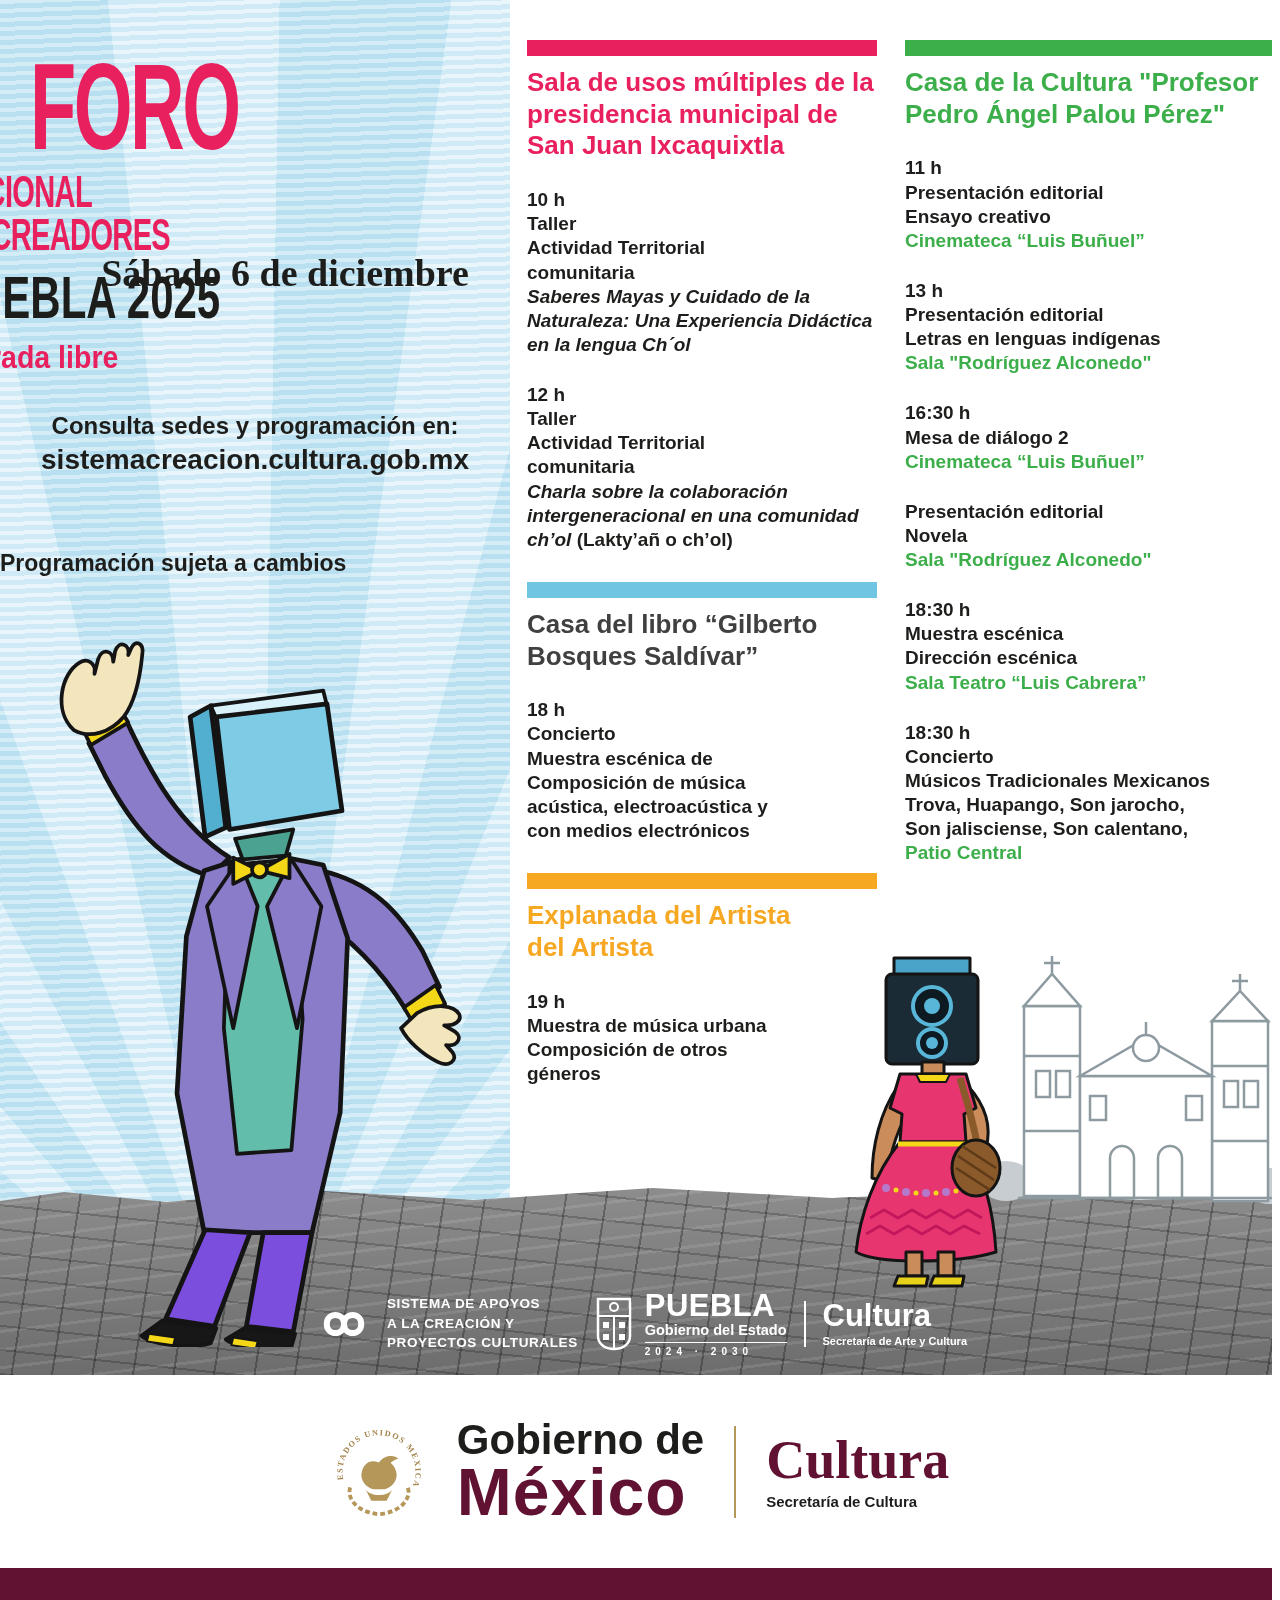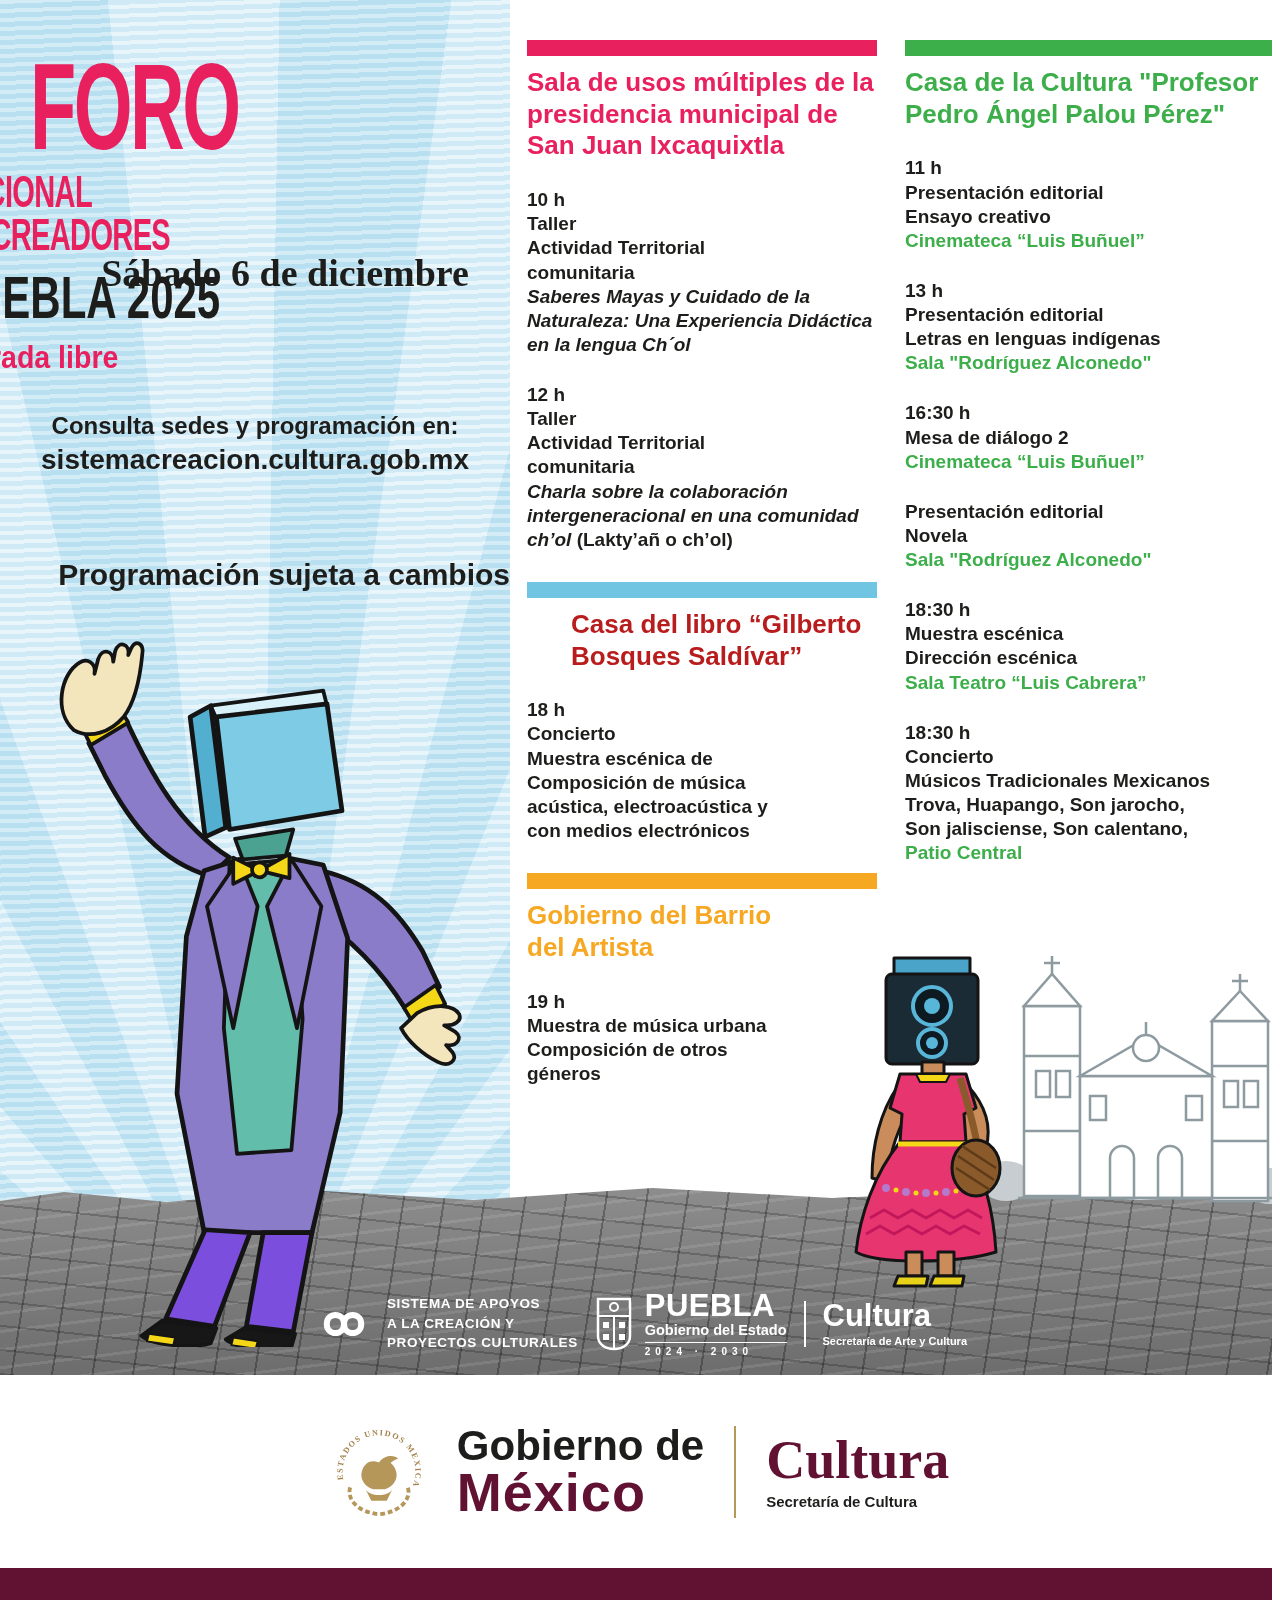--- a/index.html
+++ b/index.html
@@ -25,34 +25,34 @@
     transform:scaleX(.66);transform-origin:0 0;white-space:nowrap;}
   .t-puebla{display:block;color:#1d1d1b;font-size:60px;font-weight:bold;margin-top:12px;line-height:1;
     transform:scaleX(.70);transform-origin:0 0;white-space:nowrap;}
   .t-entrada{display:block;color:#e9205e;font-size:31px;font-weight:bold;margin-top:14px;letter-spacing:0;
     transform:scaleX(.92);transform-origin:0 0;white-space:nowrap;}
   .t-date{position:absolute;left:0;top:208px;width:510px;text-align:center;color:#1d1d1b;
     font-size:38px;font-weight:bold;font-family:Liberation Serif, serif;}
   .consulta{position:absolute;left:0;top:412px;width:510px;text-align:center;font-weight:bold;}
   .consulta .c1{font-size:24px;margin-bottom:4px;}
   .consulta .c2{font-size:28px;}
-  .nota{position:absolute;left:0;top:550px;width:510px;text-align:right;font-size:30px;font-weight:bold;margin-top:8px;}
+  .nota{position:absolute;left:0;top:550px;width:510px;text-align:left;font-size:23px;font-weight:bold;}
 
   
   .col{position:absolute;top:40px;}
   .col-mid{left:527px;width:350px;}
   .col-right{left:905px;width:368px;}
   .sec-bar{height:16px;margin-bottom:11px;}
   .bar-pink{background:#e9205e;}
   .bar-blue{background:#6fc5e2;}
   .bar-orange{background:#f7a823;}
   .bar-green{background:#3cae4a;}
   .sec-title{font-size:26px;font-weight:bold;line-height:1.22;margin-bottom:26px;}
   .tc-pink{color:#e9205e;}
-  .tc-blue{color:#b91c1c;margin-left:44px;}
+  .tc-blue{color:#404040;}
   .tc-orange{color:#f7a823;}
   .tc-green{color:#3cae4a;}
   .sec-title.narrow{max-width:272px;}
   .event{font-size:19px;font-weight:bold;line-height:1.27;margin-bottom:26px;color:#1d1d1b;}
   .event:last-child{margin-bottom:0;}
   .sec{margin-bottom:30px;}
   .sec:last-child{margin-bottom:0;}
   .iline{font-style:italic;}
   .iline .rm{font-style:normal;}
   .room{color:#3cae4a;}
@@ -82,21 +82,21 @@
   .puebla-text .pyears{font-size:10px;font-weight:bold;letter-spacing:5px;margin-top:3px;}
   .band-divider{width:2px;height:46px;background:#ffffff;}
   .cultura-estado .cname{font-size:31px;font-weight:bold;line-height:1;}
   .cultura-estado .csub{font-size:11px;font-weight:bold;margin-top:4px;}
 
   
   .gob-strip{position:absolute;left:0;top:1375px;width:1280px;height:193px;background:#ffffff;
     display:flex;align-items:center;justify-content:center;gap:30px;z-index:4;}
   .gob-text{font-family:Liberation Sans, sans-serif;}
   .gob-text .g1{font-size:42px;color:#1d1d1b;font-weight:600;line-height:1;}
-  .gob-text .g2{font-size:54px;color:#611232;font-weight:bold;line-height:.95;letter-spacing:1px;}
+  .gob-text .g2{font-size:66px;color:#611232;font-weight:bold;line-height:.95;letter-spacing:1px;}
   .gold-divider{width:2px;height:92px;background:#b5975a;}
   .cult-fed .f1{font-family:"Liberation Serif","DejaVu Serif",serif;font-size:54px;color:#611232;font-weight:bold;line-height:1;}
   .cult-fed .f2{font-size:15px;color:#1d1d1b;font-weight:bold;margin-top:6px;}
   .maroon-bar{position:absolute;left:0;top:1568px;width:1280px;height:32px;background:#611232;z-index:5;}
 </style>
 </head>
 <body>
 
 <div class="poster">
 
@@ -147,21 +147,21 @@
         <div>Concierto</div>
         <div>Muestra escénica de</div>
         <div>Composición de música</div>
         <div>acústica, electroacústica y</div>
         <div>con medios electrónicos</div>
       </div>
     </div>
 
     <div class="sec">
       <div class="sec-bar bar-orange"></div>
-      <div class="sec-title tc-orange narrow">Gobierno del Barrio del Artista</div>
+      <div class="sec-title tc-orange narrow">Explanada del Artista del Artista</div>
       <div class="event">
         <div>19 h</div>
         <div>Muestra de música urbana</div>
         <div>Composición de otros</div>
         <div>géneros</div>
       </div>
     </div>
   </div>
 
   <div class="col col-right">

